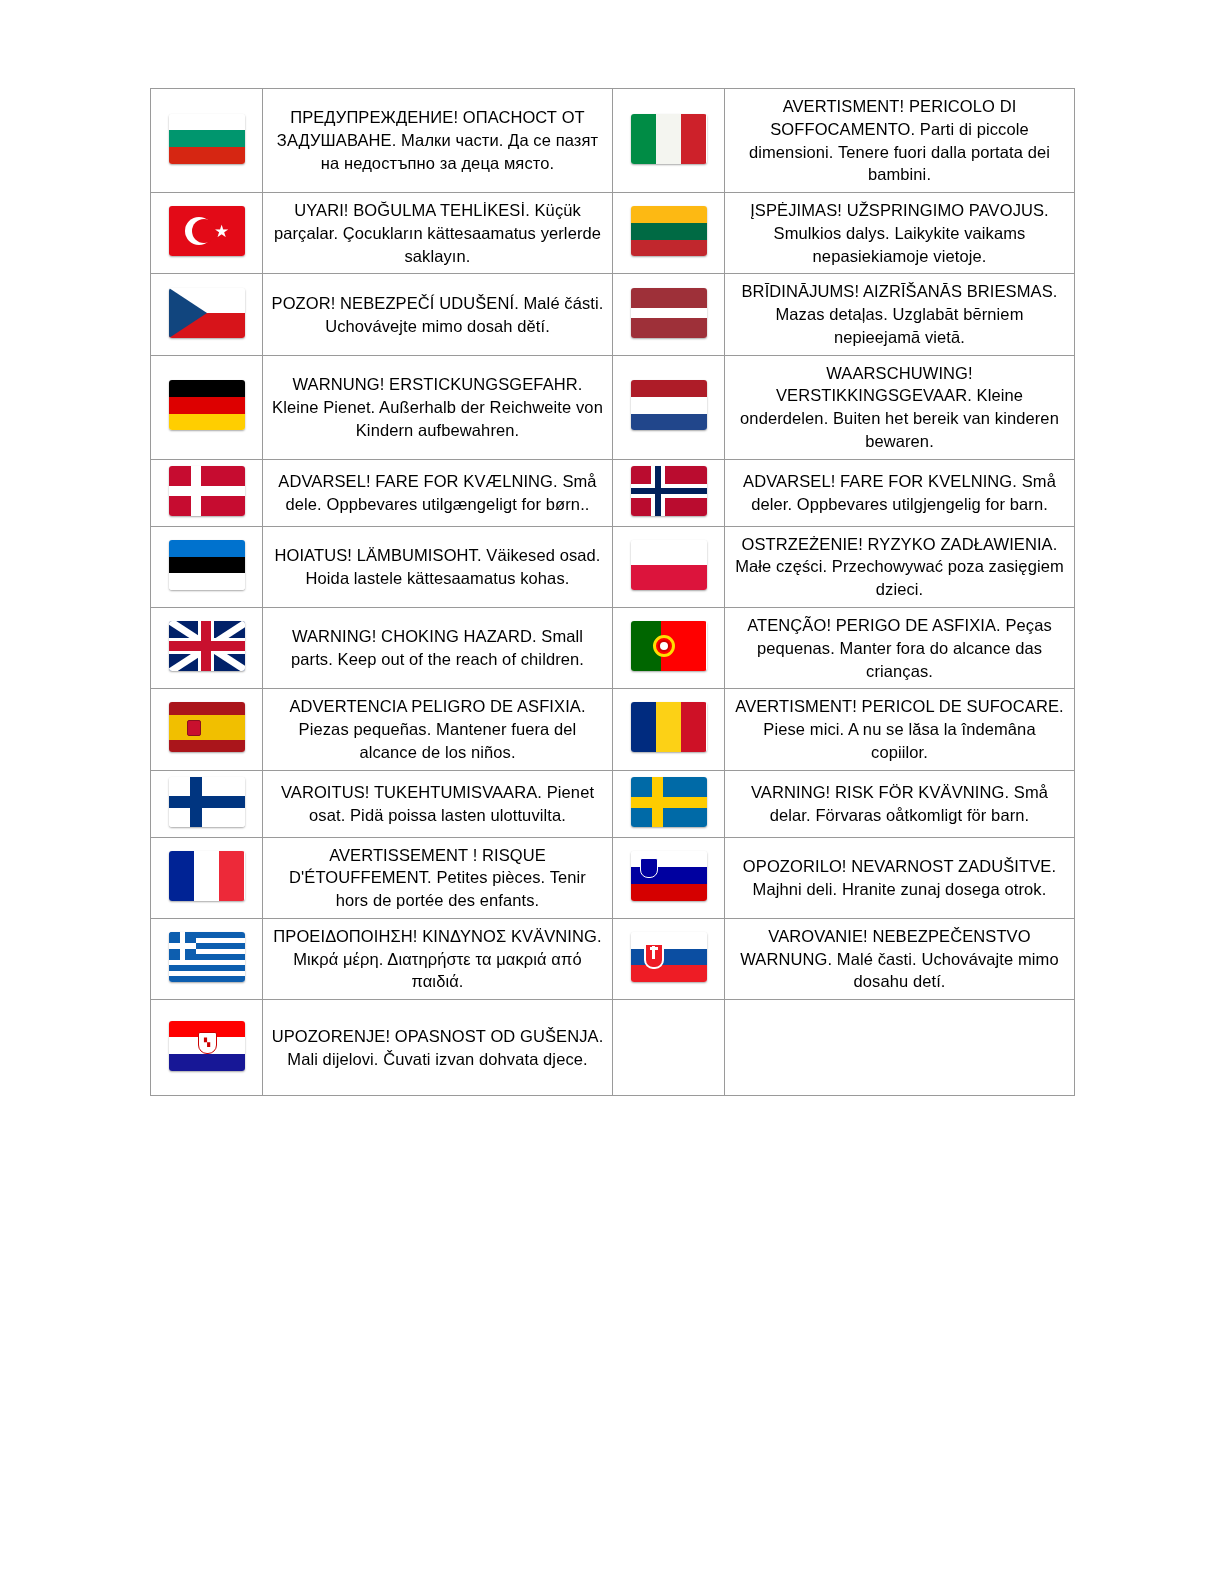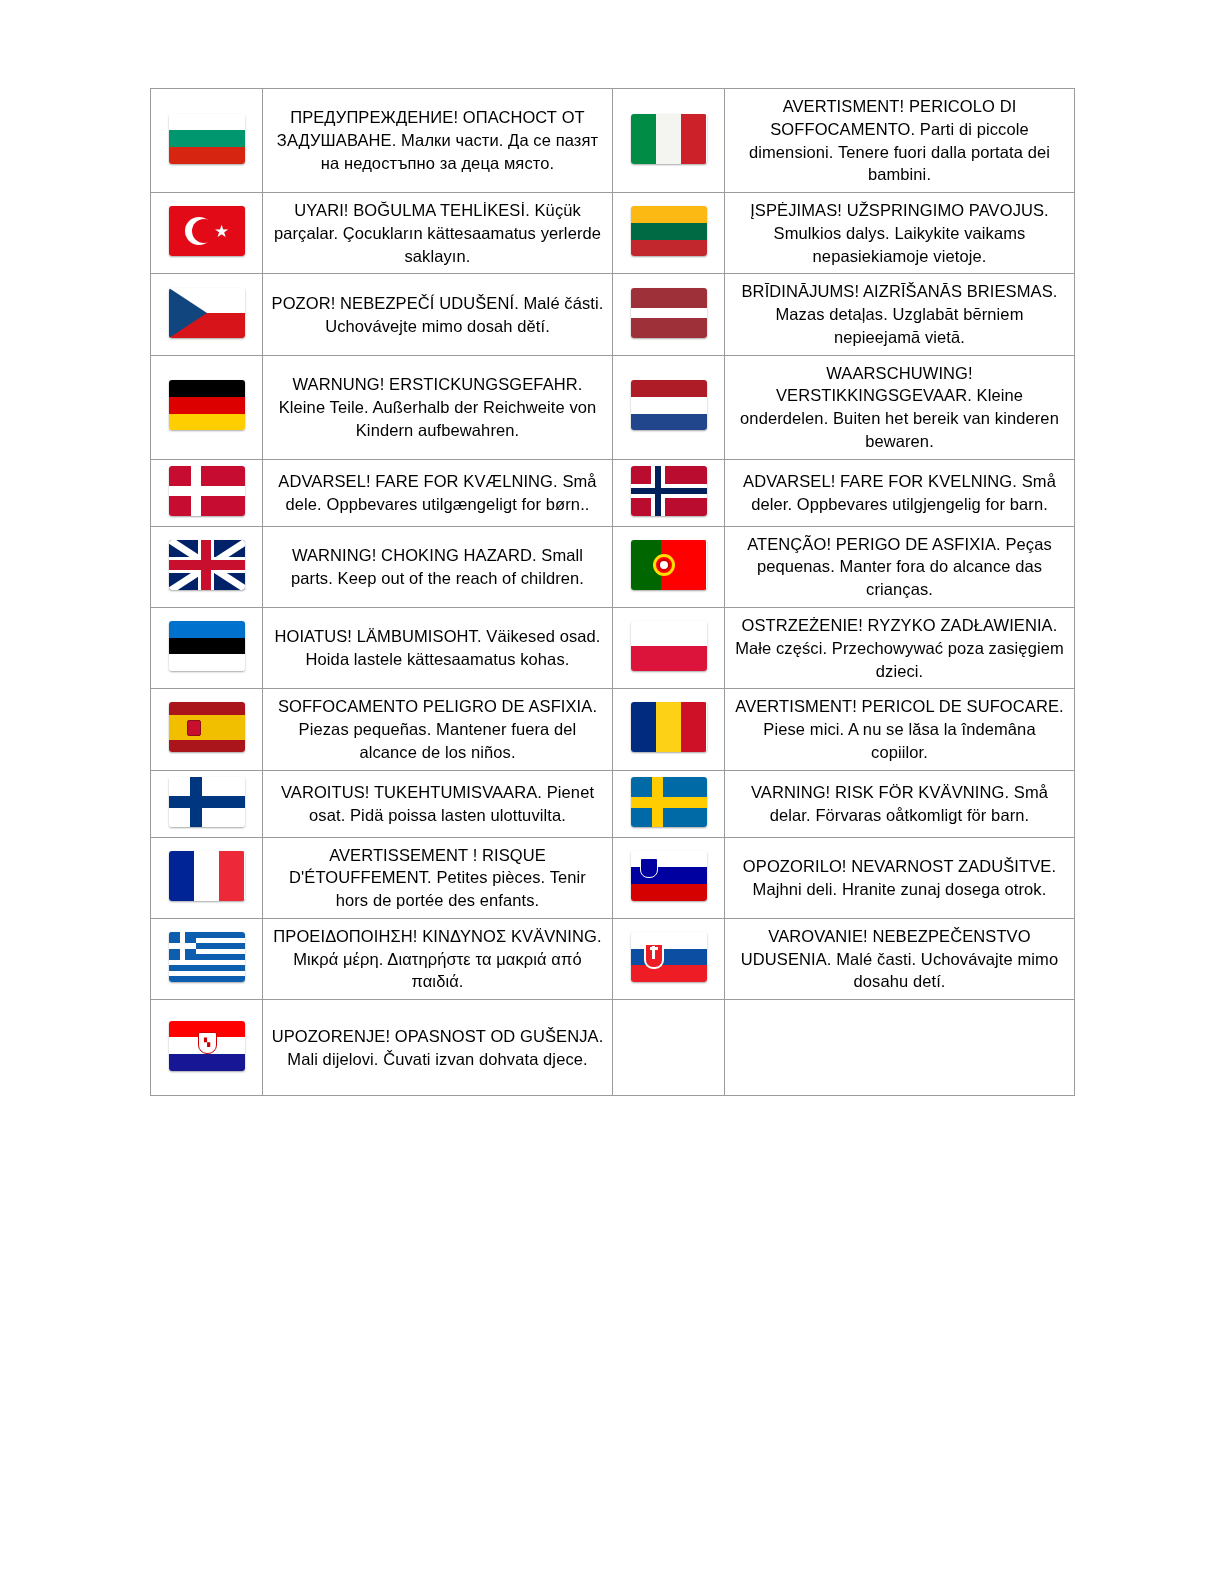--- a/index.html
+++ b/index.html
@@ -152,21 +152,21 @@
       </tr>
 
       <tr>
         <td class="flag-cell">
           <span class="flag">
             <span class="band-h h3-1" style="background:#000000"></span>
             <span class="band-h h3-2" style="background:#dd0000"></span>
             <span class="band-h h3-3" style="background:#ffce00"></span>
           </span>
         </td>
-        <td class="text-cell">WARNUNG! ERSTICKUNGSGEFAHR. Kleine Teile. Außerhalb der Reichweite von Kindern aufbewahren.</td>
+        <td class="text-cell">WARNUNG! ERSTICKUNGSGEFAHR. Kleine Pienet. Außerhalb der Reichweite von Kindern aufbewahren.</td>
         <td class="flag-cell">
           <span class="flag">
             <span class="band-h h3-1" style="background:#ae1c28"></span>
             <span class="band-h h3-2" style="background:#ffffff"></span>
             <span class="band-h h3-3" style="background:#21468b"></span>
           </span>
         </td>
         <td class="text-cell">WAARSCHUWING! VERSTIKKINGSGEVAAR. Kleine onderdelen. Buiten het bereik van kinderen bewaren.</td>
       </tr>
 
@@ -182,20 +182,38 @@
         <td class="flag-cell">
           <span class="flag">
             <span class="band-h" style="top:0;height:100%;background:#ba0c2f"></span>
             <span class="cross-v" style="left:20px;width:14px;background:#ffffff"></span>
             <span class="cross-h" style="top:18px;height:14px;background:#ffffff"></span>
             <span class="cross-v" style="left:24px;width:6px;background:#00205b"></span>
             <span class="cross-h" style="top:22px;height:6px;background:#00205b"></span>
           </span>
         </td>
         <td class="text-cell">ADVARSEL! FARE FOR KVELNING. Små deler. Oppbevares utilgjengelig for barn.</td>
+      </tr>
+
+      <tr>
+        <td class="flag-cell">
+          <span class="flag">
+            <span class="band-h h3-1" style="background:#0072ce"></span>
+            <span class="band-h h3-2" style="background:#000000"></span>
+            <span class="band-h h3-3" style="background:#ffffff"></span>
+          </span>
+        </td>
+        <td class="text-cell">HOIATUS! LÄMBUMISOHT. Väikesed osad. Hoida lastele kättesaamatus kohas.</td>
+        <td class="flag-cell">
+          <span class="flag">
+            <span class="band-h" style="top:0;height:50%;background:#ffffff"></span>
+            <span class="band-h" style="top:50%;height:50%;background:#dc143c"></span>
+          </span>
+        </td>
+        <td class="text-cell">OSTRZEŻENIE! RYZYKO ZADŁAWIENIA. Małe części. Przechowywać poza zasięgiem dzieci.</td>
       </tr>
 
       <tr>
         <td class="flag-cell">
           <span class="flag">
             <span class="band-h" style="top:0;height:100%;background:#012169"></span>
             <span style="position:absolute;left:-10px;top:22px;width:100px;height:7px;background:#ffffff;transform:rotate(33deg)"></span>
             <span style="position:absolute;left:-10px;top:22px;width:100px;height:7px;background:#ffffff;transform:rotate(-33deg)"></span>
             <span class="cross-v" style="left:29px;width:16px;background:#ffffff"></span>
             <span class="cross-h" style="top:17px;height:16px;background:#ffffff"></span>
@@ -211,45 +229,27 @@
             <span class="glyph" style="left:22px;top:14px;width:22px;height:22px;border-radius:50%;border:3px solid #ffde00;box-sizing:border-box;background:#ff0000"></span>
             <span class="glyph" style="left:27px;top:19px;width:12px;height:12px;border-radius:50%;background:#ffffff;border:2px solid #c00;box-sizing:border-box"></span>
           </span>
         </td>
         <td class="text-cell">ATENÇÃO! PERIGO DE ASFIXIA. Peças pequenas. Manter fora do alcance das crianças.</td>
       </tr>
 
       <tr>
         <td class="flag-cell">
           <span class="flag">
-            <span class="band-h h3-1" style="background:#0072ce"></span>
-            <span class="band-h h3-2" style="background:#000000"></span>
-            <span class="band-h h3-3" style="background:#ffffff"></span>
-          </span>
-        </td>
-        <td class="text-cell">HOIATUS! LÄMBUMISOHT. Väikesed osad. Hoida lastele kättesaamatus kohas.</td>
-        <td class="flag-cell">
-          <span class="flag">
-            <span class="band-h" style="top:0;height:50%;background:#ffffff"></span>
-            <span class="band-h" style="top:50%;height:50%;background:#dc143c"></span>
-          </span>
-        </td>
-        <td class="text-cell">OSTRZEŻENIE! RYZYKO ZADŁAWIENIA. Małe części. Przechowywać poza zasięgiem dzieci.</td>
-      </tr>
-
-      <tr>
-        <td class="flag-cell">
-          <span class="flag">
             <span class="band-h" style="top:0;height:25%;background:#aa151b"></span>
             <span class="band-h" style="top:25%;height:50%;background:#f1bf00"></span>
             <span class="band-h" style="top:75%;height:25%;background:#aa151b"></span>
             <span class="glyph" style="left:18px;top:18px;width:14px;height:16px;background:#c8102e;border:1px solid #8a0f1e;box-sizing:border-box;border-radius:2px"></span>
           </span>
         </td>
-        <td class="text-cell">SOFFOCAMENTO PELIGRO DE ASFIXIA. Piezas pequeñas. Mantener fuera del alcance de los niños.</td>
+        <td class="text-cell">ADVERTENCIA PELIGRO DE ASFIXIA. Piezas pequeñas. Mantener fuera del alcance de los niños.</td>
         <td class="flag-cell">
           <span class="flag">
             <span class="band-v v3-1" style="background:#002b7f"></span>
             <span class="band-v v3-2" style="background:#fcd116"></span>
             <span class="band-v v3-3" style="background:#ce1126"></span>
           </span>
         </td>
         <td class="text-cell">AVERTISMENT! PERICOL DE SUFOCARE. Piese mici. A nu se lăsa la îndemâna copiilor.</td>
       </tr>
 
@@ -310,21 +310,21 @@
         <td class="flag-cell">
           <span class="flag">
             <span class="band-h h3-1" style="background:#ffffff"></span>
             <span class="band-h h3-2" style="background:#0b4ea2"></span>
             <span class="band-h h3-3" style="background:#ee1c25"></span>
             <span class="glyph" style="left:13px;top:11px;width:20px;height:26px;background:#ee1c25;border:2px solid #ffffff;box-sizing:border-box;border-radius:2px 2px 9px 9px"></span>
             <span class="glyph" style="left:19px;top:15px;width:8px;height:3px;background:#ffffff"></span>
             <span class="glyph" style="left:21.5px;top:14px;width:3px;height:13px;background:#ffffff"></span>
           </span>
         </td>
-        <td class="text-cell">VAROVANIE! NEBEZPEČENSTVO UDUSENIA. Malé časti. Uchovávajte mimo dosahu detí.</td>
+        <td class="text-cell">VAROVANIE! NEBEZPEČENSTVO WARNUNG. Malé časti. Uchovávajte mimo dosahu detí.</td>
       </tr>
 
       <tr style="height:96px">
         <td class="flag-cell">
           <span class="flag">
             <span class="band-h h3-1" style="background:#ff0000"></span>
             <span class="band-h h3-2" style="background:#ffffff"></span>
             <span class="band-h h3-3" style="background:#171796"></span>
             <span class="glyph" style="left:29px;top:11px;width:19px;height:22px;background:#ffffff;border:1.5px solid #cc0000;box-sizing:border-box;border-radius:2px 2px 9px 9px;font-size:8px;color:#cc0000">▚</span>
           </span>

